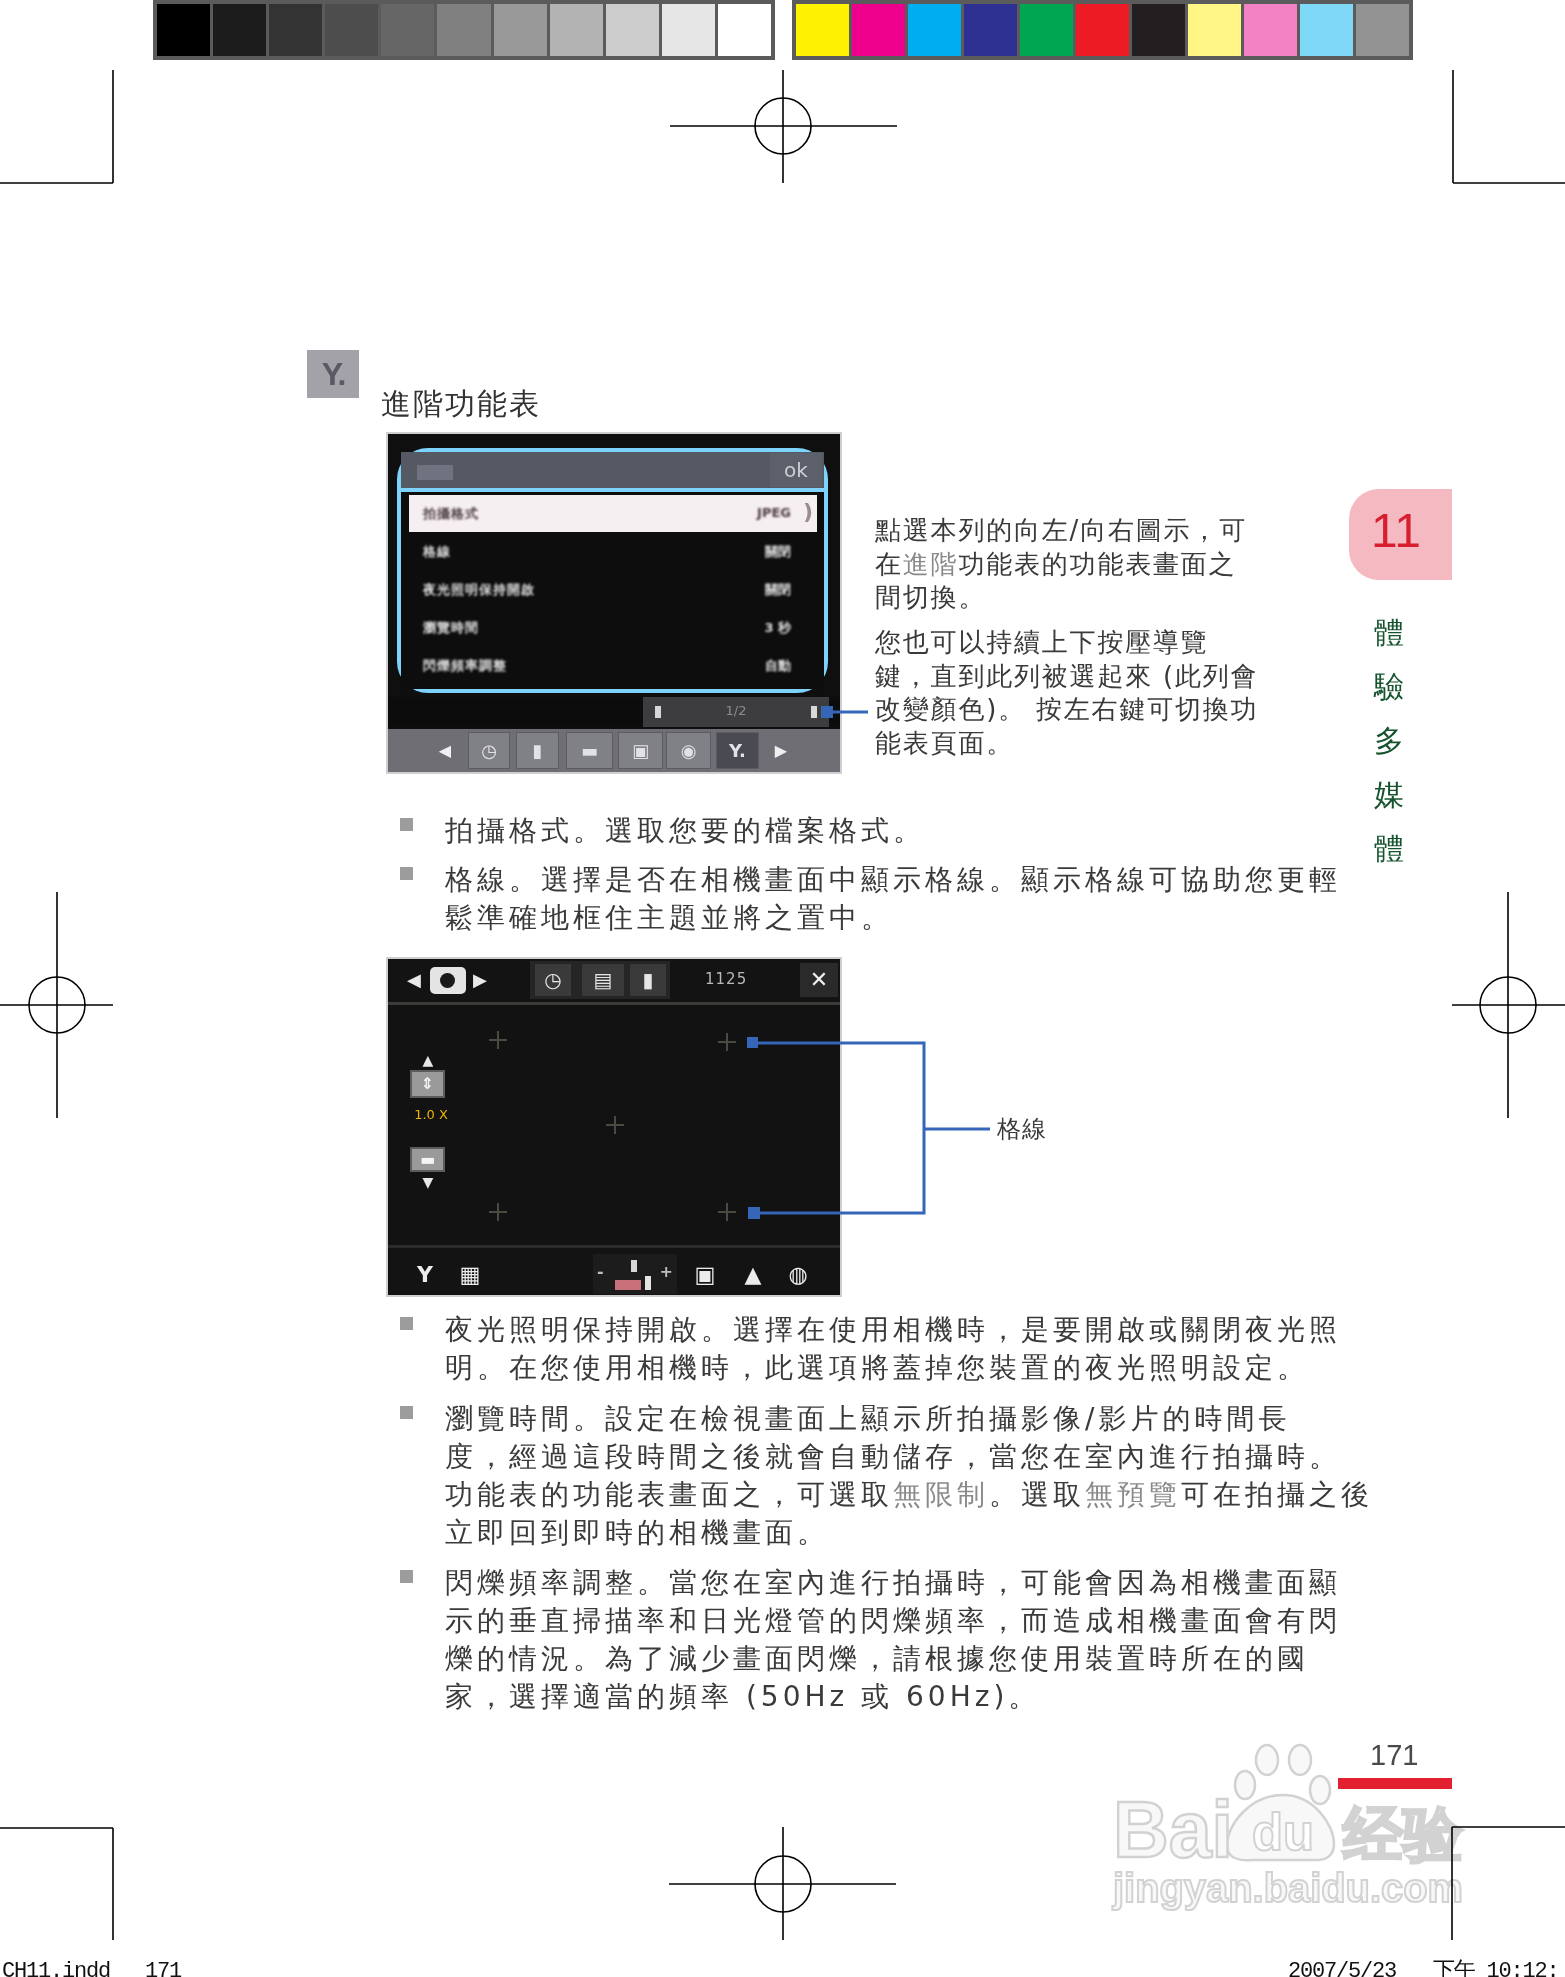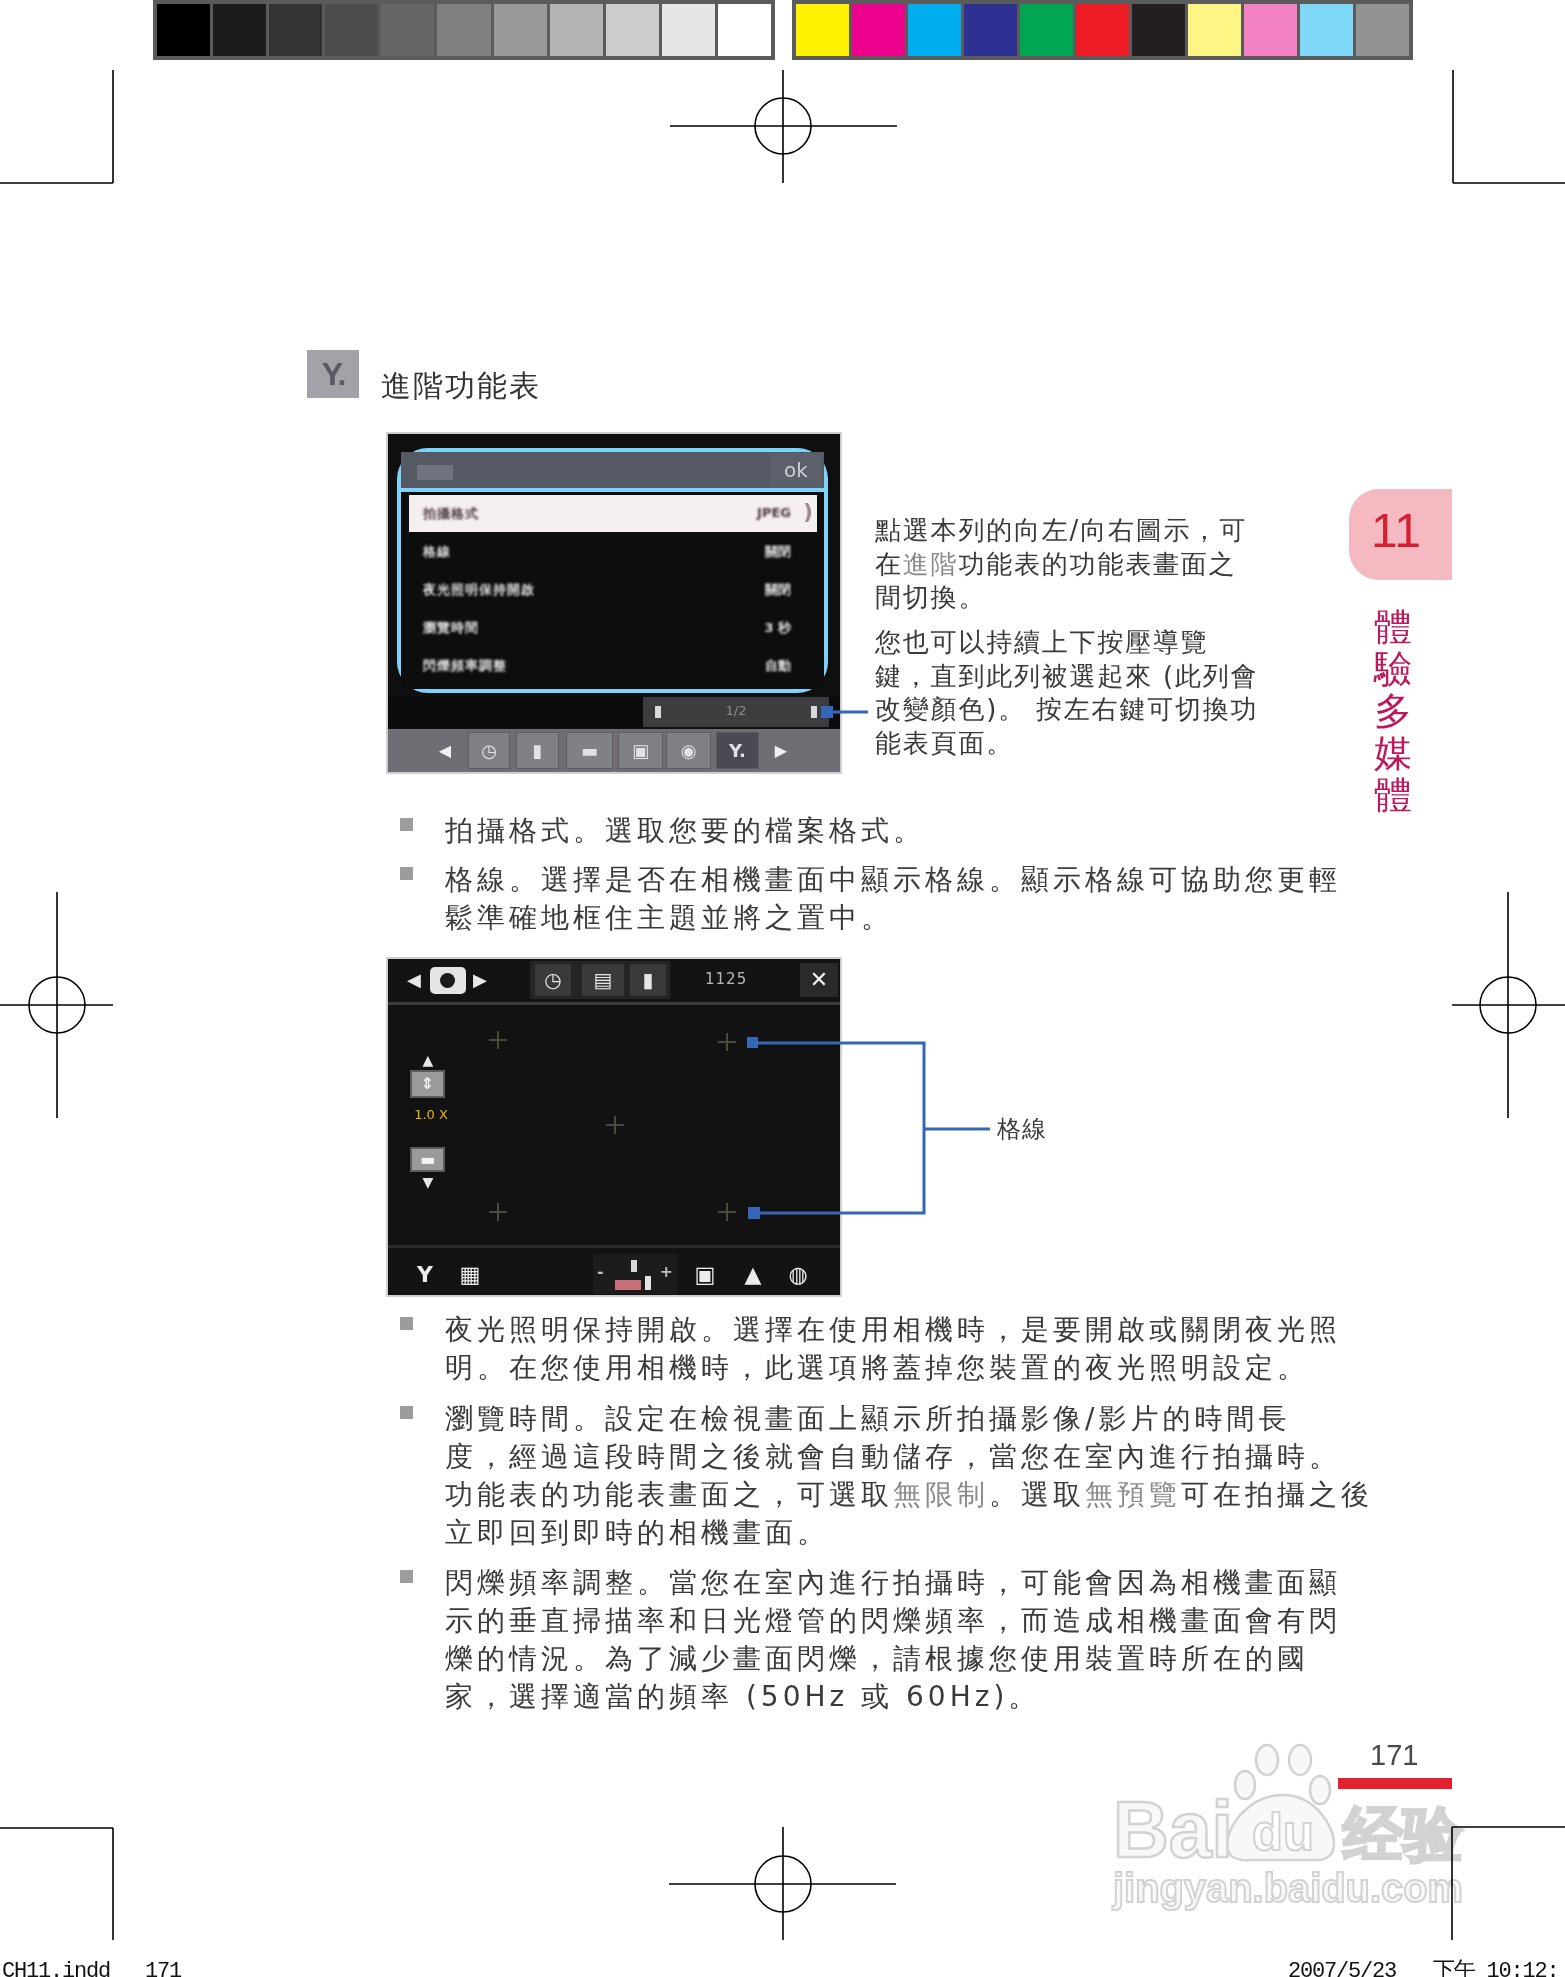--- a/index.html
+++ b/index.html
@@ -12,28 +12,28 @@
   .swatch-bar.gray { left:153px; width:622px; }
   .swatch-bar.color { left:792px; width:621px; }
   .swatch { flex:1; height:52px; }
 
   svg.overlay { position:absolute; left:0; top:0; pointer-events:none; }
 
   
   .section-icon { position:absolute; left:307px; top:350px; width:52px; height:48px; background:#a2a2a8;
                   display:flex; align-items:center; justify-content:center; }
   .section-icon span { font:bold 32px "Liberation Sans", sans-serif; color:#5a5a64; filter:blur(0.6px); letter-spacing:-2px; }
-  .section-title { position:absolute; left:381px; top:368px; font-size:30px; line-height:36px; letter-spacing:2px;
+  .section-title { position:absolute; left:381px; top:386px; font-size:30px; line-height:36px; letter-spacing:2px;
                    color:#333333; white-space:nowrap; }
 
   
   .chapter-tab { position:absolute; left:1349px; top:489px; width:103px; height:91px; background:#f5b9c2;
                  border-radius:30px 0 0 30px; }
   .chapter-tab .num { position:absolute; left:22px; top:18px; font:48px/1 "Liberation Sans", sans-serif; color:#d71f30; }
-  .chapter-title { position:absolute; left:1374px; top:606px; width:42px; font-size:38px; line-height:42px; color:#be185d; }
+  .chapter-title { position:absolute; left:1374px; top:606px; width:42px; font-size:30px; line-height:54px; color:#14532d; }
 
   
   .shot { position:absolute; box-sizing:border-box; border:2px solid #cfcfcf; overflow:hidden; }
   .shot * { box-sizing:border-box; }
   .abs { position:absolute; }
   #shot1 { left:386px; top:432px; width:456px; height:342px; background:#0f0f0f; }
   .menu-panel { left:9px; top:14px; width:431px; height:245px; background:#7dd3fc;border-radius:31px; }
   .menu-title { left:4px; top:4px; width:423px; height:36px; background:#555964; }
   .menu-title .title-box { left:16px; top:13px; width:36px; height:15px; background:#6f7380; filter:blur(0.5px); }
   .ok-btn { right:2px; top:1px; width:52px; height:34px; background:#5c606b; color:#cfcfd6;

